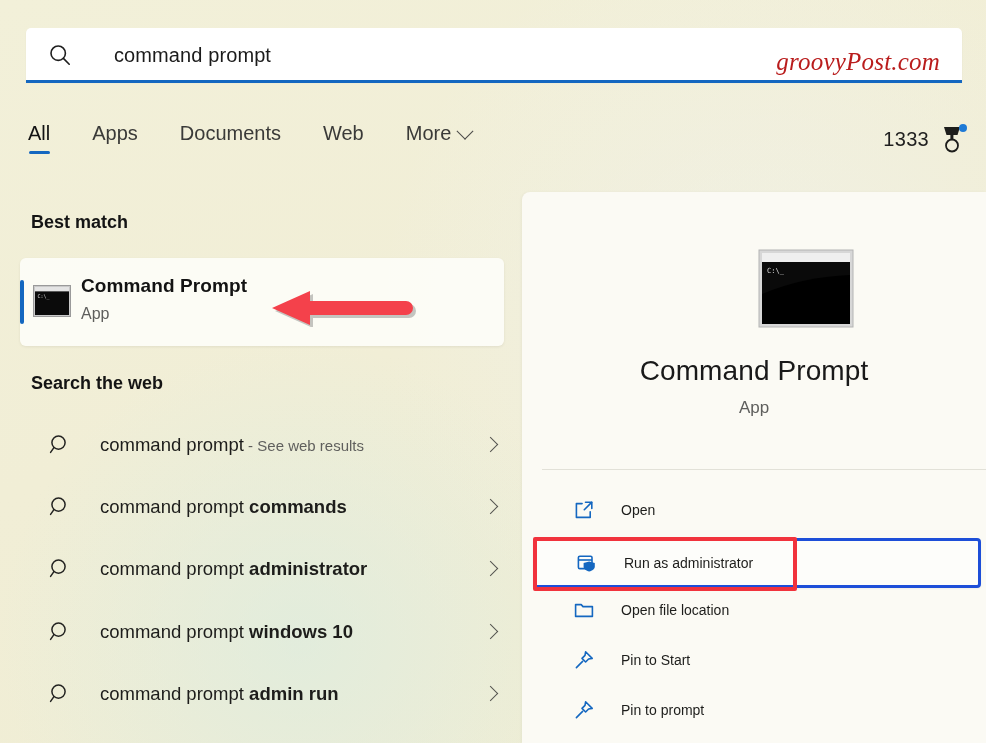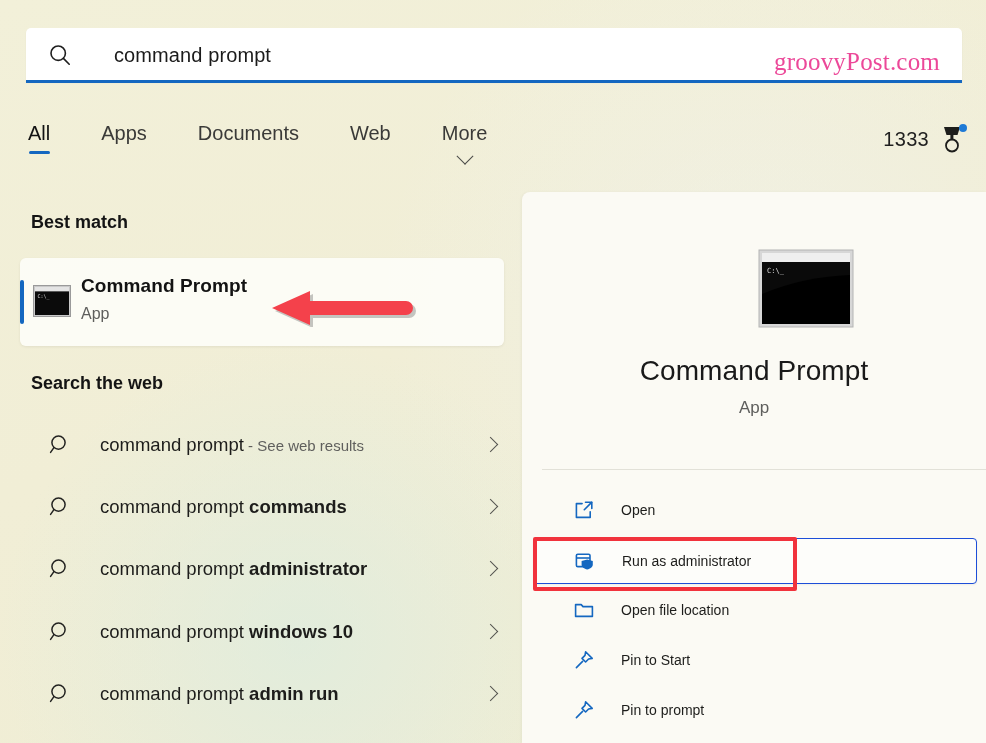--- a/index.html
+++ b/index.html
@@ -61,34 +61,34 @@
     color: #1b1b1b;
     letter-spacing: 0.1px;
     white-space: nowrap;
   }
   .watermark {
     position: absolute;
     right: 22px;
     top: 20px;
     font-family: "Liberation Serif", serif;
     font-size: 25px;
-    color: #ec4899;
+    color: #b91c1c;
     letter-spacing: 0.2px;
     white-space: nowrap;
+    font-style: italic;
   }
 
   
   .tabs {
     position: absolute;
     left: 28px;
     top: 122px;
     height: 50px;
     display: flex;
     align-items: flex-start;
-    gap: 9px;
   }
   .tab {
     position: relative;
     font-size: 20px;
     color: #3a3a38;
     padding: 0 0 9px 0;
     margin-right: 42px;
     white-space: nowrap;
     cursor: default;
   }
@@ -100,21 +100,20 @@
     bottom: 0;
     width: 21px;
     height: 3px;
     border-radius: 2px;
     background: #1467c0;
   }
   .tab-more {
     display: flex;
     align-items: center;
     gap: 8px;
-    flex-direction: column;
   }
   .chev-small {
     display: inline-block;
     width: 11px;
     height: 11px;
     border-right: 1.6px solid #4a4a48;
     border-bottom: 1.6px solid #4a4a48;
     transform: rotate(45deg) translate(-2px,-2px);
   }
 
@@ -299,21 +298,21 @@
   }
   .action .act-label {
     position: absolute;
     left: 88px;
     font-size: 14px;
     color: #1d1d1b;
     white-space: nowrap;
   }
   .action.hovered {
     background: #fdfdfa;
-    border: 1px solid #1d4ed8;
+    border: 3px solid #1d4ed8;
     border-radius: 4px;
     box-shadow: 0 1px 2px rgba(0,0,0,0.05);
   }
 
   
   .ann-arrow {
     position: absolute;
     left: 268px;
     top: 285px;
     width: 148px;

